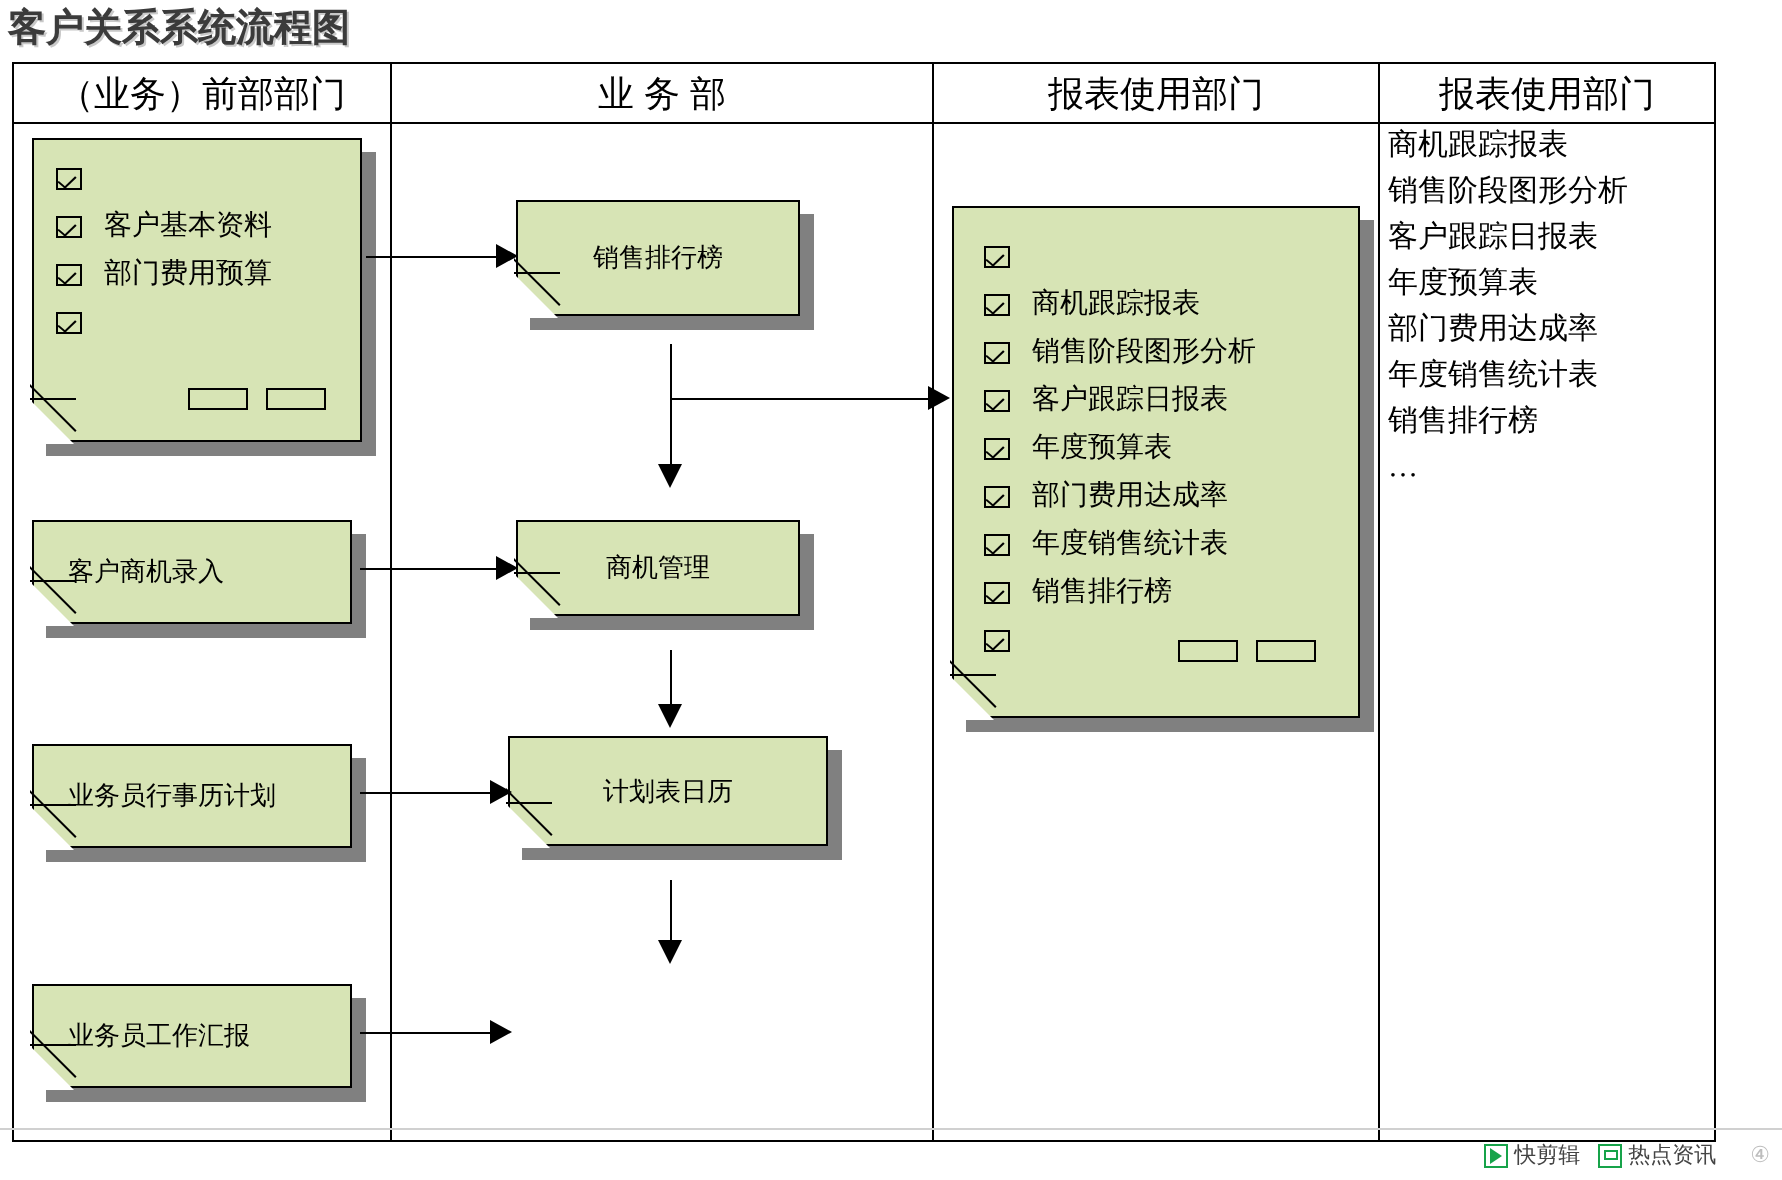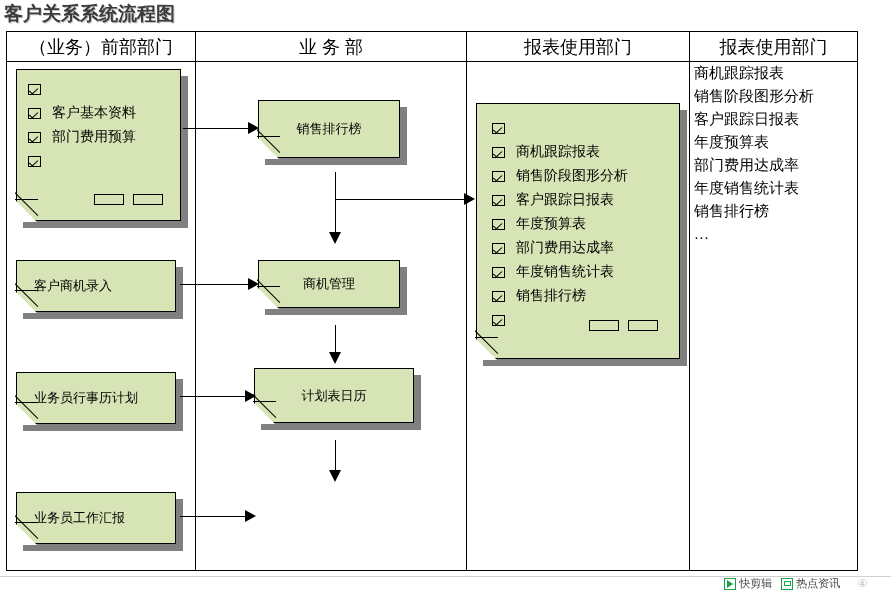--- a/index.html
+++ b/index.html
@@ -127,24 +127,24 @@
   }
   .arr-d{
     position:absolute;width:0;height:0;
     border-top:12px solid #000;
     border-left:6px solid transparent;
     border-right:6px solid transparent;
   }
 
   
   .statusbar{
-    position:absolute;left:0;bottom:0;width:891px;height:14px;
+    position:absolute;left:0;bottom:0;width:891px;height:26px;
     border-top:1px solid #d0d0d0;
     display:flex;align-items:center;justify-content:flex-end;
-    gap:9px;padding-right:22px;box-sizing:border-box;
+    gap:9px;padding-right:4px;box-sizing:border-box;
   }
   .sb-item{display:flex;align-items:center;gap:3px;}
   .sb-ico{
     width:12px;height:12px;border:1.3px solid #17a34a;
     box-sizing:border-box;display:flex;align-items:center;justify-content:center;
   }
   .sb-ico .tri{
     width:0;height:0;border-left:6px solid #17a34a;
     border-top:4px solid transparent;border-bottom:4px solid transparent;
   }

